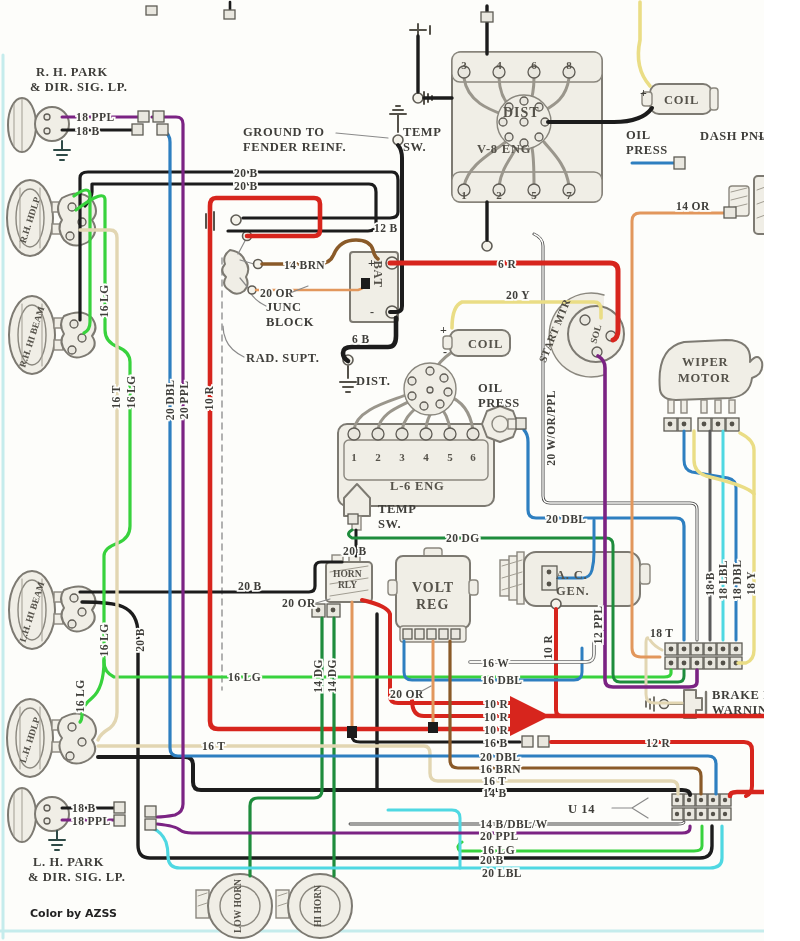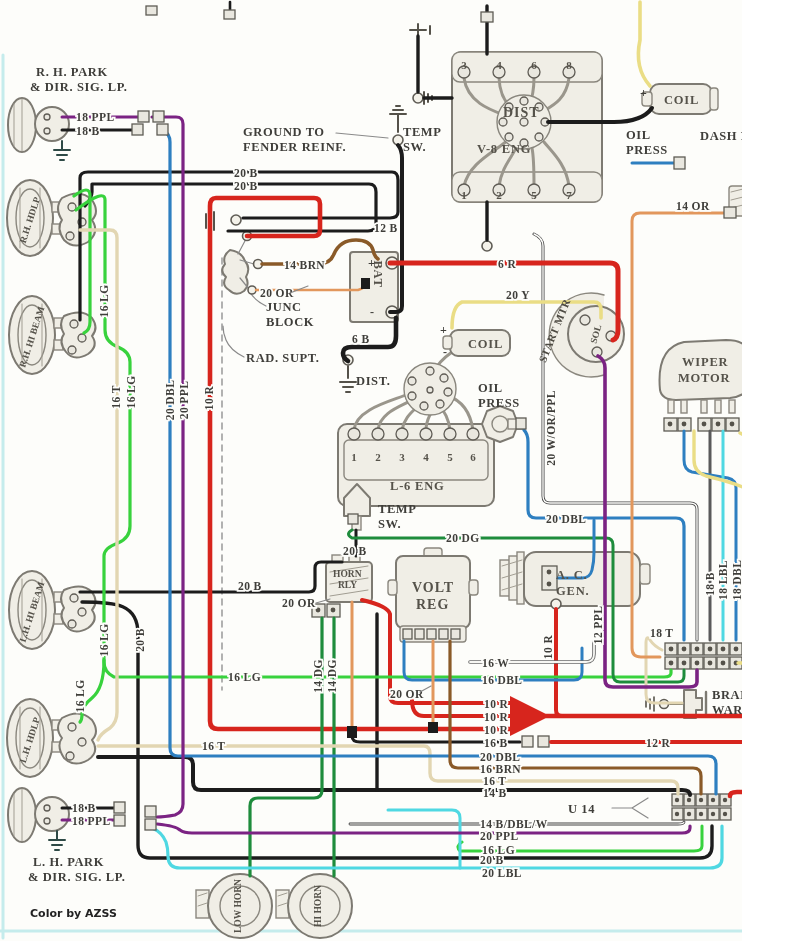--- a/index.html
+++ b/index.html
@@ -1,17 +1,17 @@
 <!DOCTYPE html>
 <html style="--c-bg: #fdfdfa; --c-b: #1c1c1c; --c-r: #d7251d; --c-dg: #1e8c3c; --c-lg: #38d23d; --c-t: #e2d6b2; --c-dbl: #2e7fc0; --c-lbl: #4fd8e2; --c-ppl: #7b2383; --c-y: #eadd85; --c-or: #e2975c; --c-brn: #8a5a28; --c-border: #c5ecec;"><head>
 <meta charset="utf-8">
 <style>
   html,body{margin:0;padding:0;background:#ffffff;}
   .page{position:relative;width:742px;height:941px;background:var(--c-bg,#fdfdfa);overflow:hidden;
-        font-family:"Liberation Serif",serif;}
+        font-family:"Liberation Serif",serif;padding-left:22px;}
   svg{position:absolute;left:0;top:0;}
   text{fill:#3f3e3a;font-family:"Liberation Serif",serif;}
   .cap{font-size:12.5px;font-weight:bold;letter-spacing:.6px;}
   .cap2{font-size:11px;font-weight:bold;letter-spacing:.4px;fill:#4d4a42;}
   .blk{font-size:12.5px;font-weight:bold;letter-spacing:.8px;fill:#55524a;}
   .blkbig{font-size:14px;font-weight:bold;letter-spacing:1px;fill:#55524a;}
   .lbl{font-size:11.5px;font-weight:bold;letter-spacing:.4px;paint-order:stroke;stroke:#fdfdfa;stroke-width:3.5px;}
   .num{font-size:11px;font-weight:bold;fill:#55524a;text-anchor:middle;}
   .tiny{font-size:9.5px;font-weight:bold;fill:#55524a;}
   .sign{font-size:12px;font-weight:bold;fill:#3f3e3a;}

